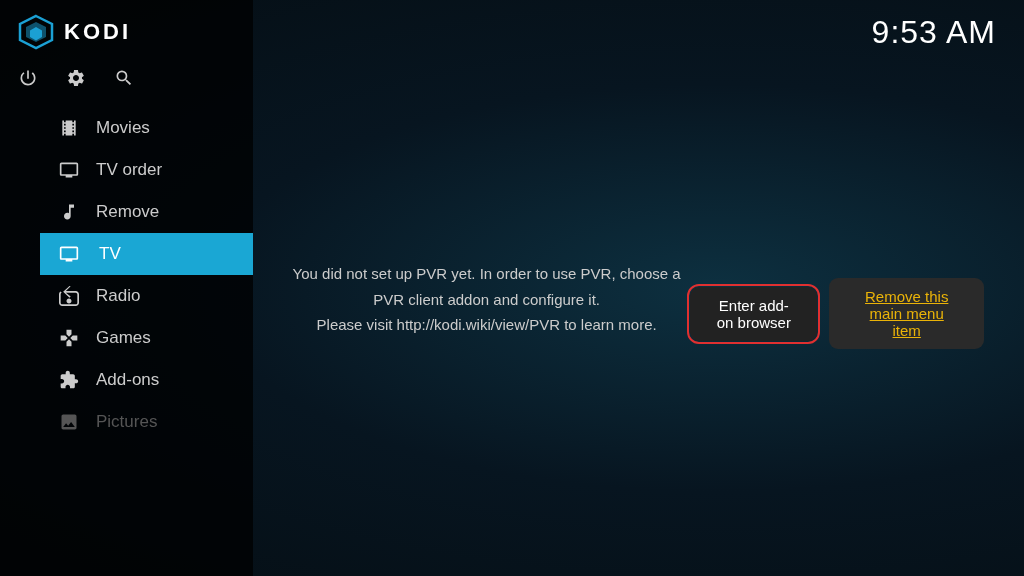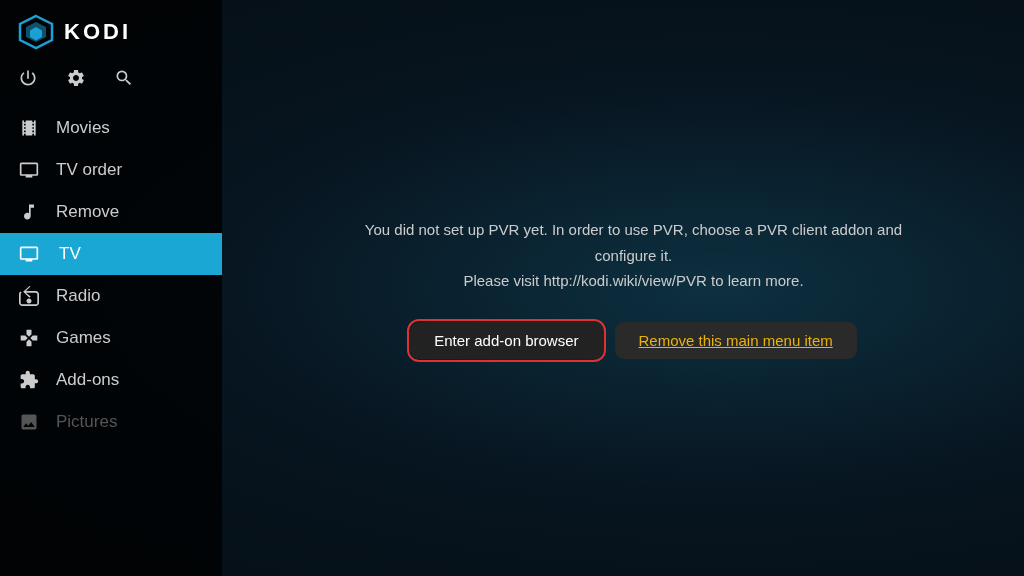--- a/index.html
+++ b/index.html
@@ -19,21 +19,21 @@
       position: absolute;
       inset: 0;
       background: radial-gradient(ellipse at 70% 50%, #0d3040 0%, #071520 50%, #050e14 100%);
       z-index: 0;
     }
 
     
     .sidebar {
       position: absolute;
       left: 0; top: 0;
-      width: 222px;
+      width: 253px;
       height: 100%;
       background: rgba(0,0,0,0.75);
       z-index: 10;
       display: flex;
       flex-direction: column;
     }
 
     
     .logo-area {
       display: flex;
@@ -66,20 +66,21 @@
       font-size: 18px;
       color: #ccc;
       cursor: pointer;
     }
 
     
     .nav-list {
       flex: 1;
       display: flex;
       flex-direction: column;
+      padding-left: 40px;
     }
 
     .nav-item {
       display: flex;
       align-items: center;
       gap: 16px;
       padding: 10px 18px;
       cursor: pointer;
       color: #ccc;
       font-size: 17px;
@@ -129,21 +130,21 @@
       font-size: 32px;
       font-weight: 300;
       color: #fff;
       letter-spacing: 1px;
     }
 
     
     .content-center {
       flex: 1;
       display: flex;
-      flex-direction: column;
+      flex-direction: row;
       align-items: center;
       justify-content: center;
       padding: 0 40px;
       text-align: center;
     }
 
     .pvr-message {
       font-size: 15px;
       color: #ccc;
       line-height: 1.7;
@@ -292,20 +293,23 @@
           </svg>
       </span>
       <span>Pictures</span>
     </div>
 
   </nav>
 </div>
 
 <div class="main">
 
+  <div class="time-bar">
+    <span class="time-text">9:53 AM</span>
+  </div>
 
   <div class="content-center">
     <p class="pvr-message">
       <span>You did not set up PVR yet. In order to use PVR, choose a PVR client addon and configure it.</span><br>
       <span>Please visit http://kodi.wiki/view/PVR to learn more.</span>
     </p>
 
     <div class="btn-row">
       <button class="btn btn-addon">Enter add-on browser</button>
       <button class="btn btn-remove">Remove this main menu item</button>

